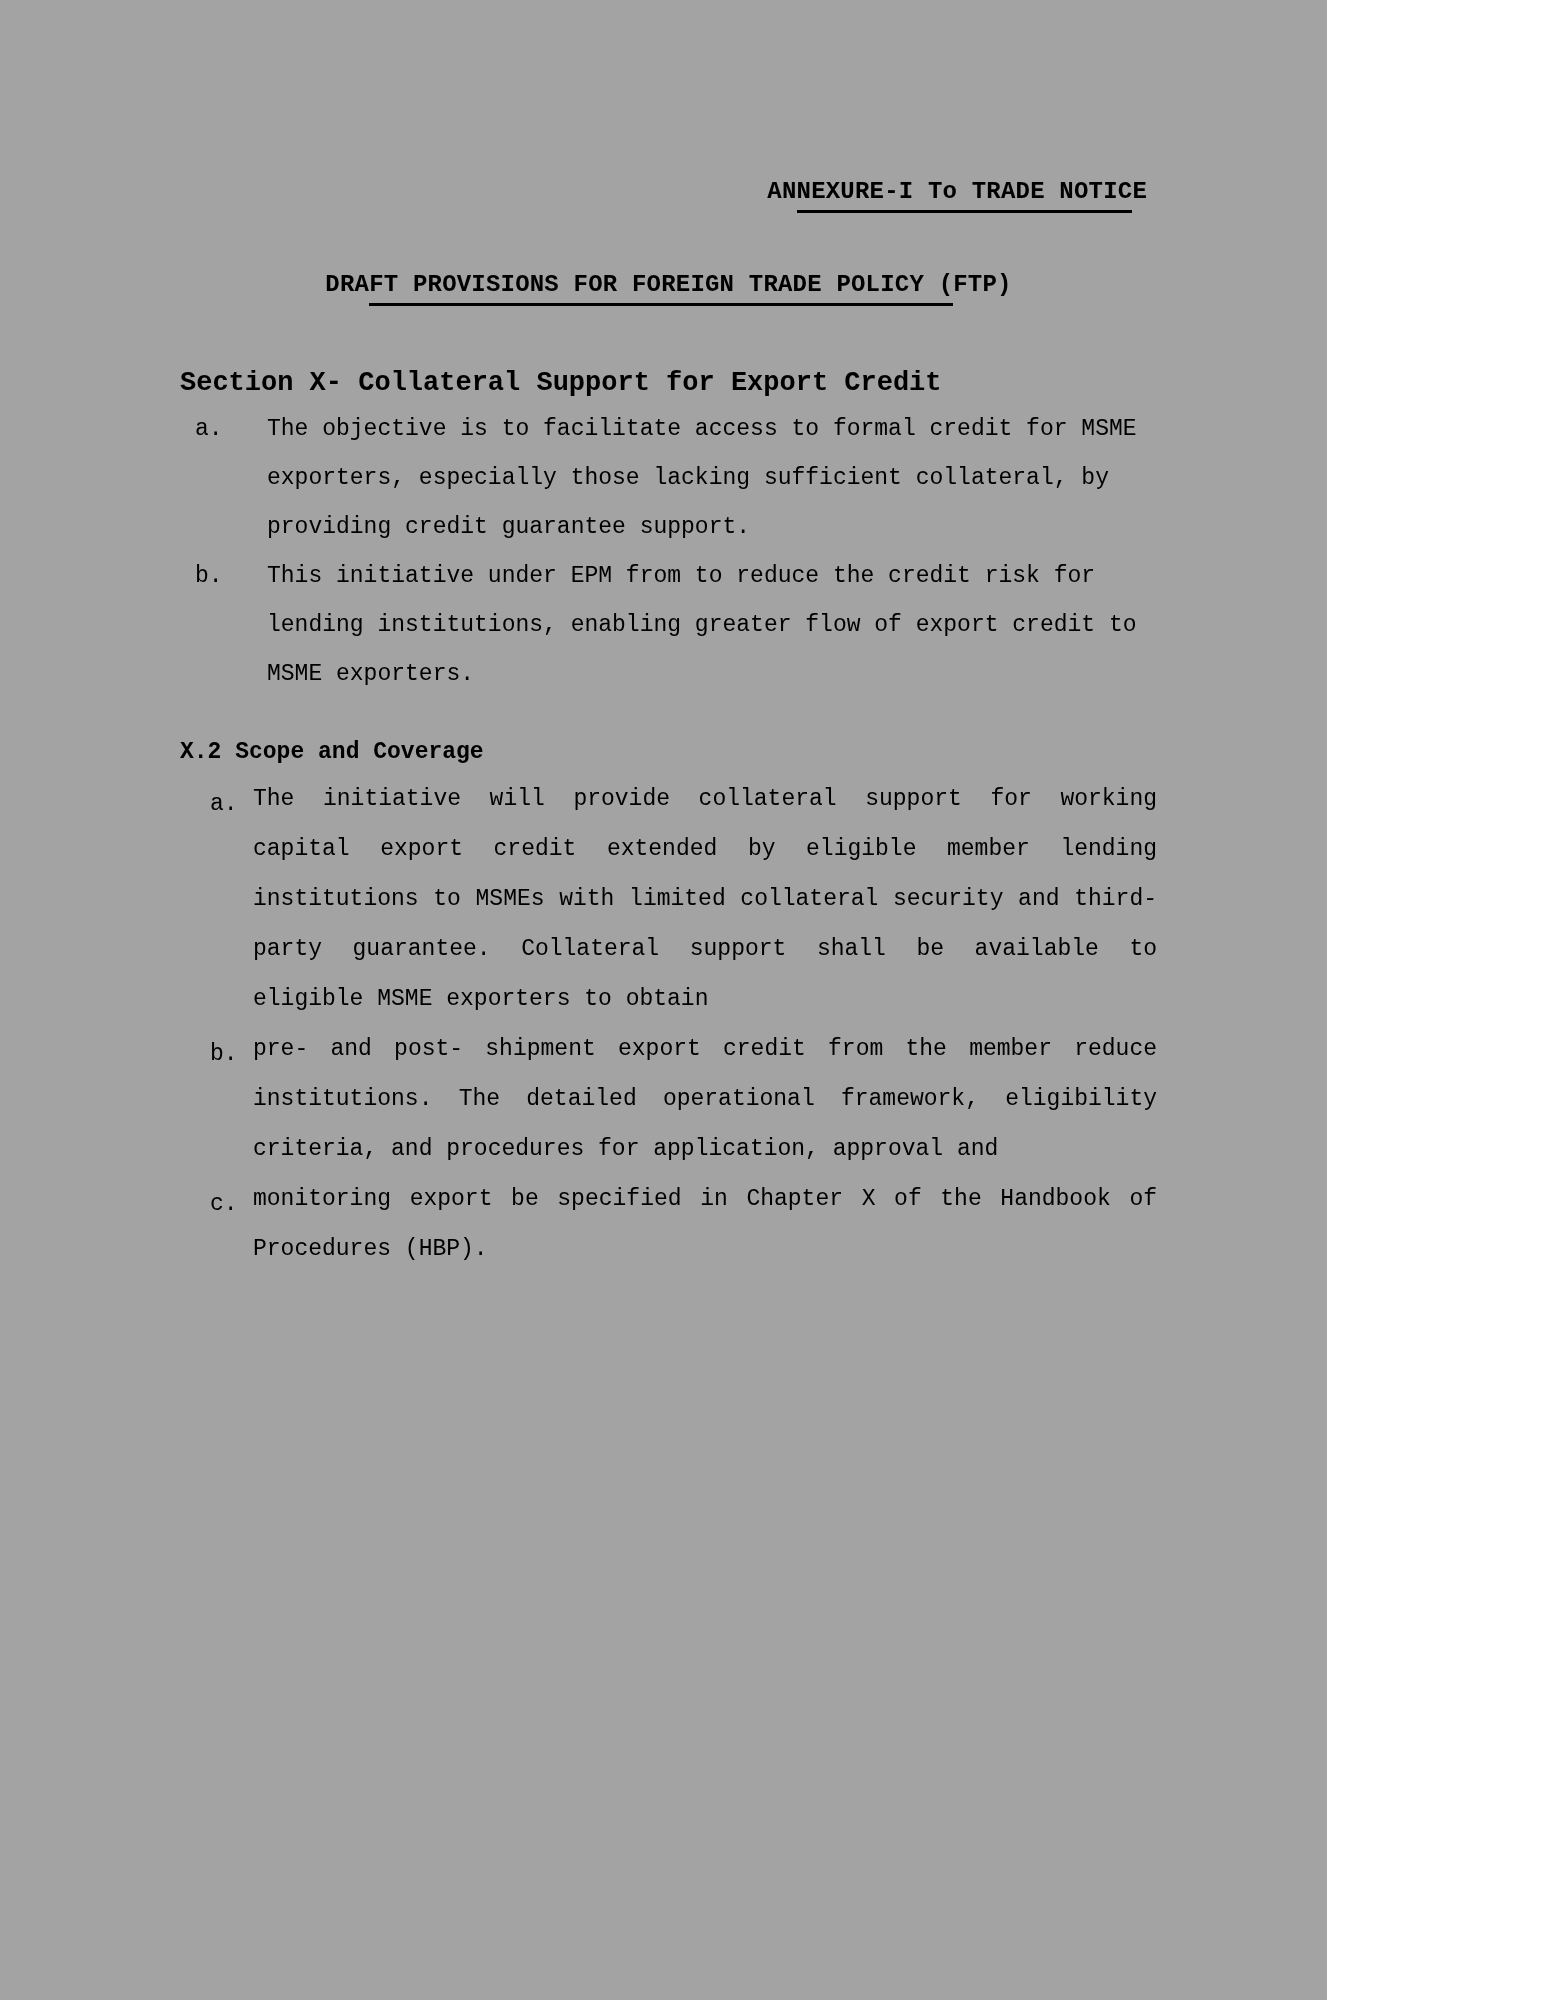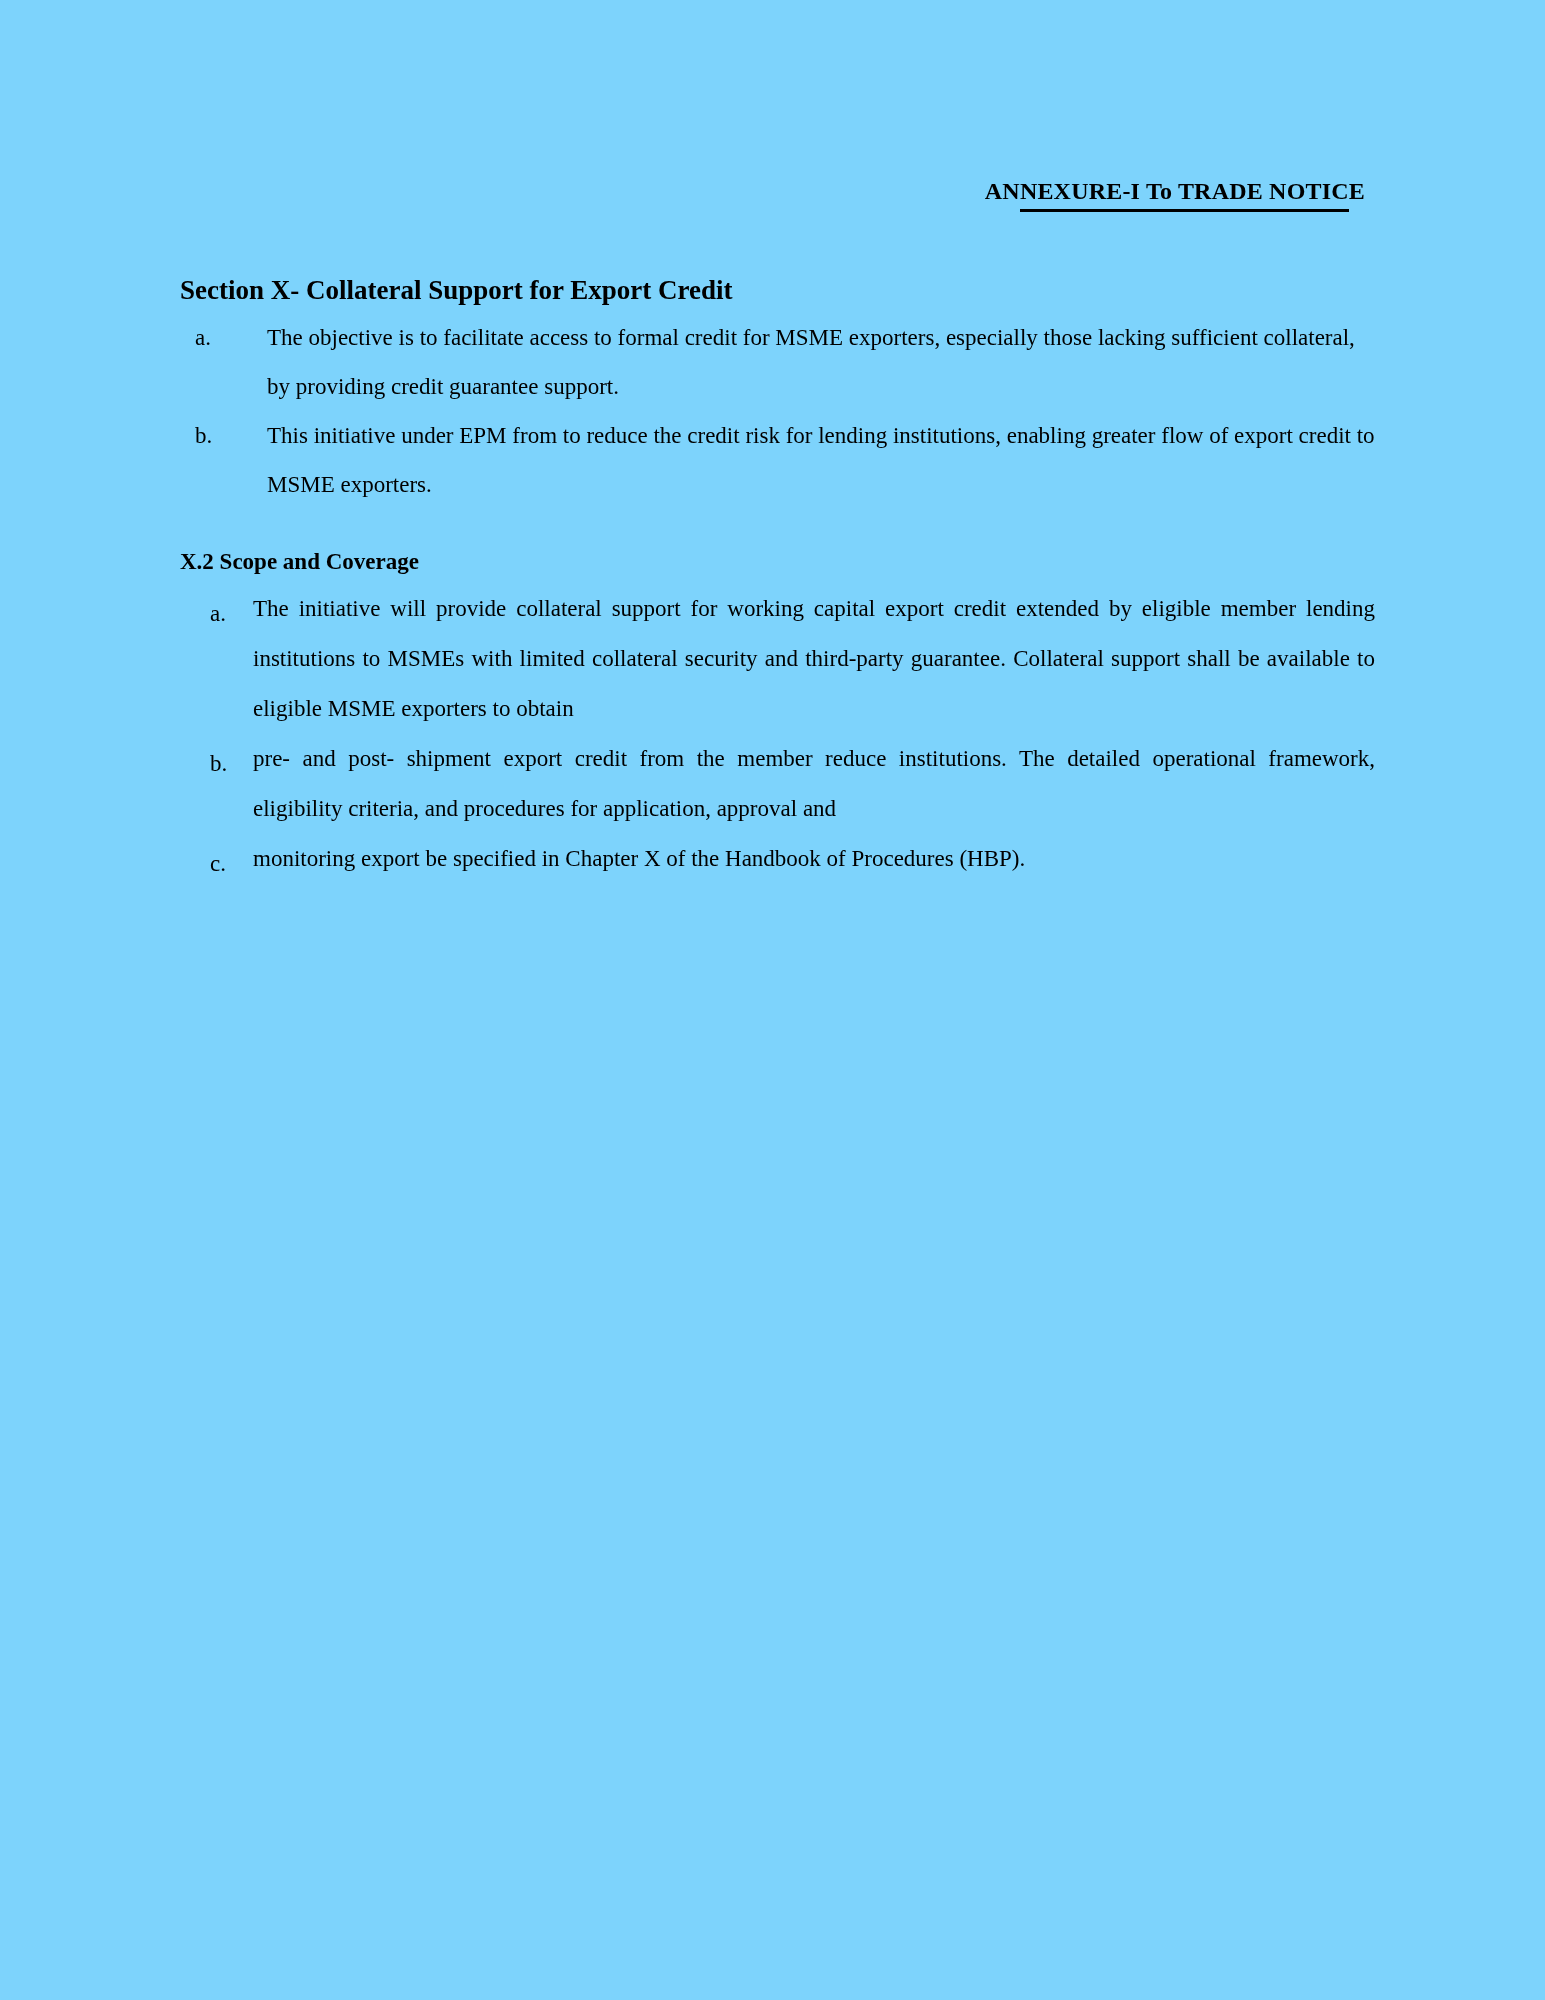--- a/index.html
+++ b/index.html
@@ -2,25 +2,25 @@
 <html><head>
 <meta charset="utf-8">
 <style>
   html, body {
     margin: 0;
     padding: 0;
     background: #ffffff;
   }
   .page {
     position: relative;
-    width: 1545px;
+    width: 1327px;
     height: 2000px;
-    background: #7dd3fc;
+    background: #a3a3a3;
     color: #000000;
-    font-family: Liberation Serif, serif;
+    font-family: Liberation Mono, monospace;
     font-size: 23px;
     box-sizing: border-box;
     padding: 178px 170px 0 180px;
     overflow: hidden;
   }
   .annexure-line {
     margin: 0 10px 0 0;
     text-align: right;
     font-weight: bold;
     font-size: 24px;
@@ -88,20 +88,21 @@
     text-align: justify;
   }
 </style>
 </head>
 <body>
 
 <div class="page">
 
   <p class="annexure-line"><span>AN</span><span class="ul-part">NEXURE-I To TRADE NOTIC</span><span>E</span></p>
 
+  <p class="doc-title"><span>DRA</span><span class="ul-part">FT PROVISIONS FOR FOREIGN TRADE POLICY (</span><span>FTP)</span></p>
 
   <h2 class="section-heading">Section X- Collateral Support for Export Credit</h2>
 
 
   <div class="doc-list x1-list">
     <div class="li">
       <span class="marker">a.</span>
       <span class="li-text">The objective is to facilitate access to formal credit for MSME exporters, especially those lacking sufficient collateral, by providing credit guarantee support.</span>
     </div>
     <div class="li">

